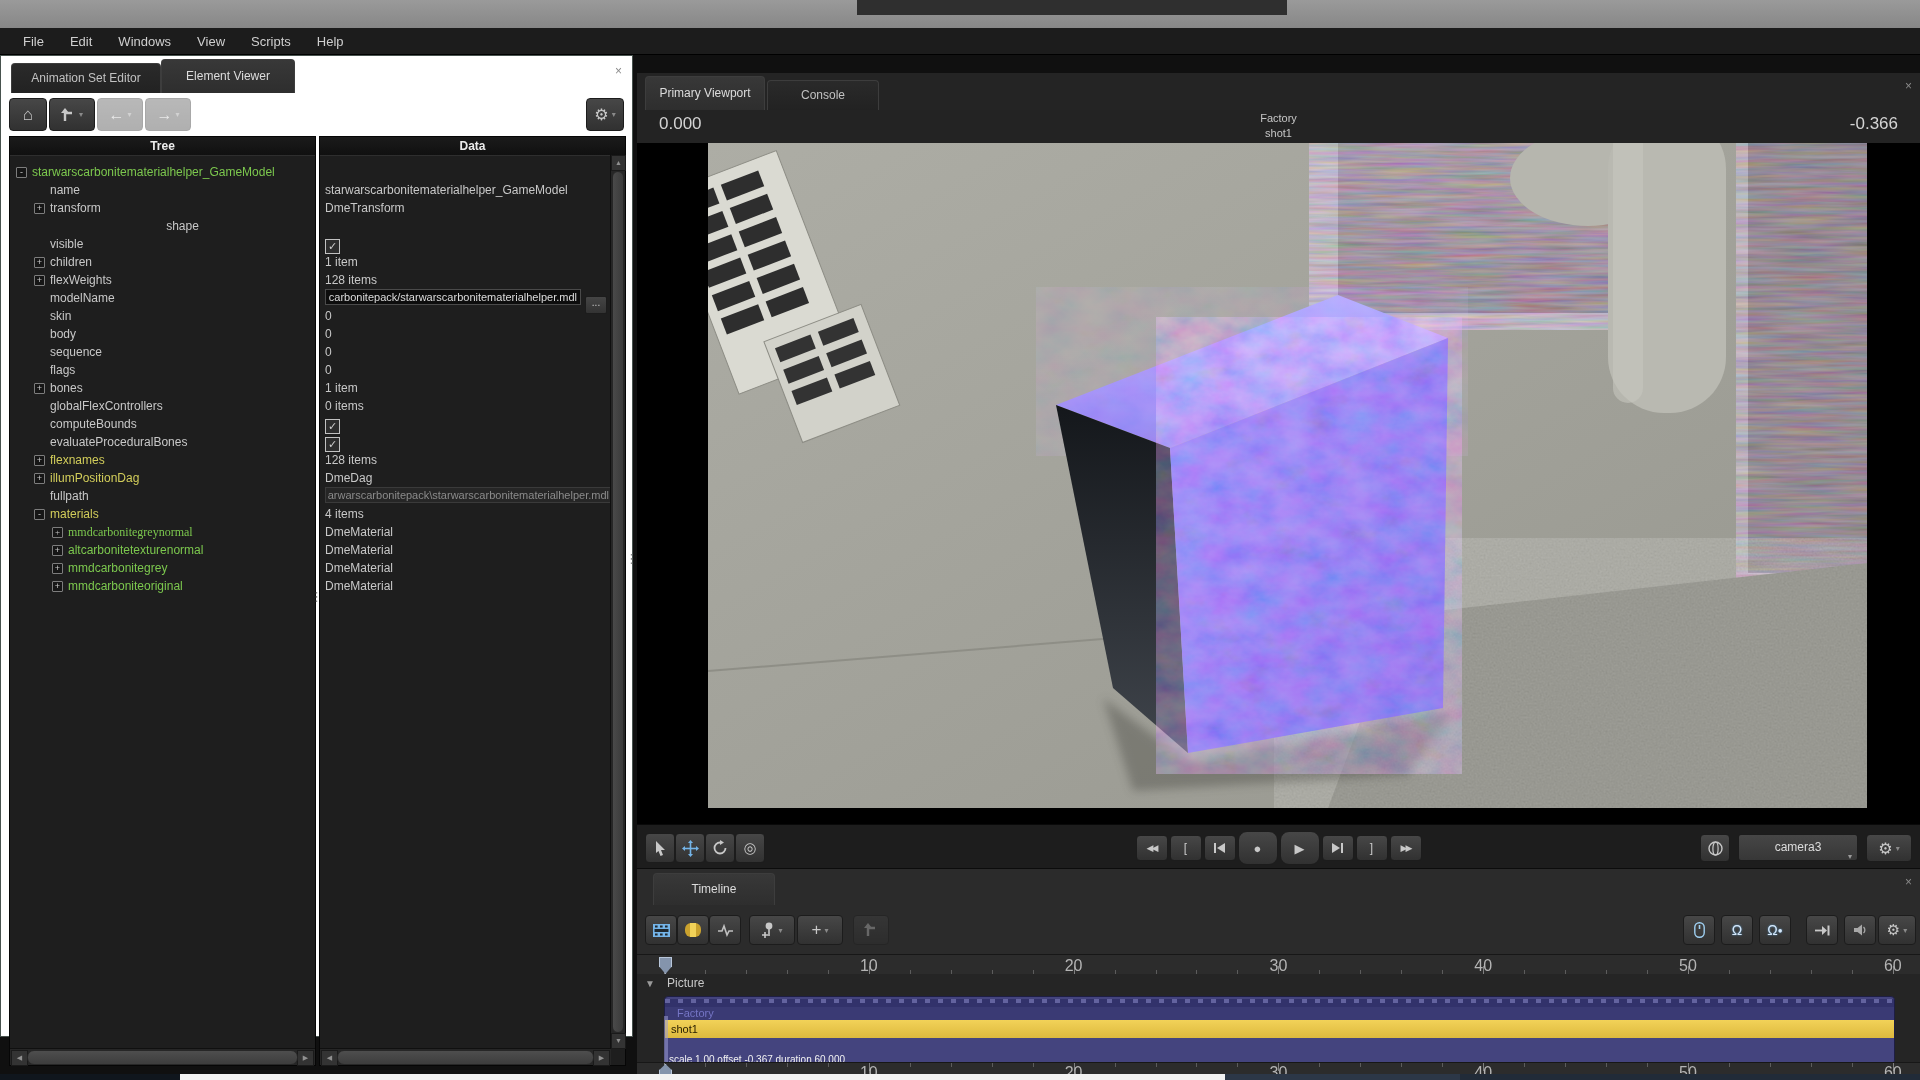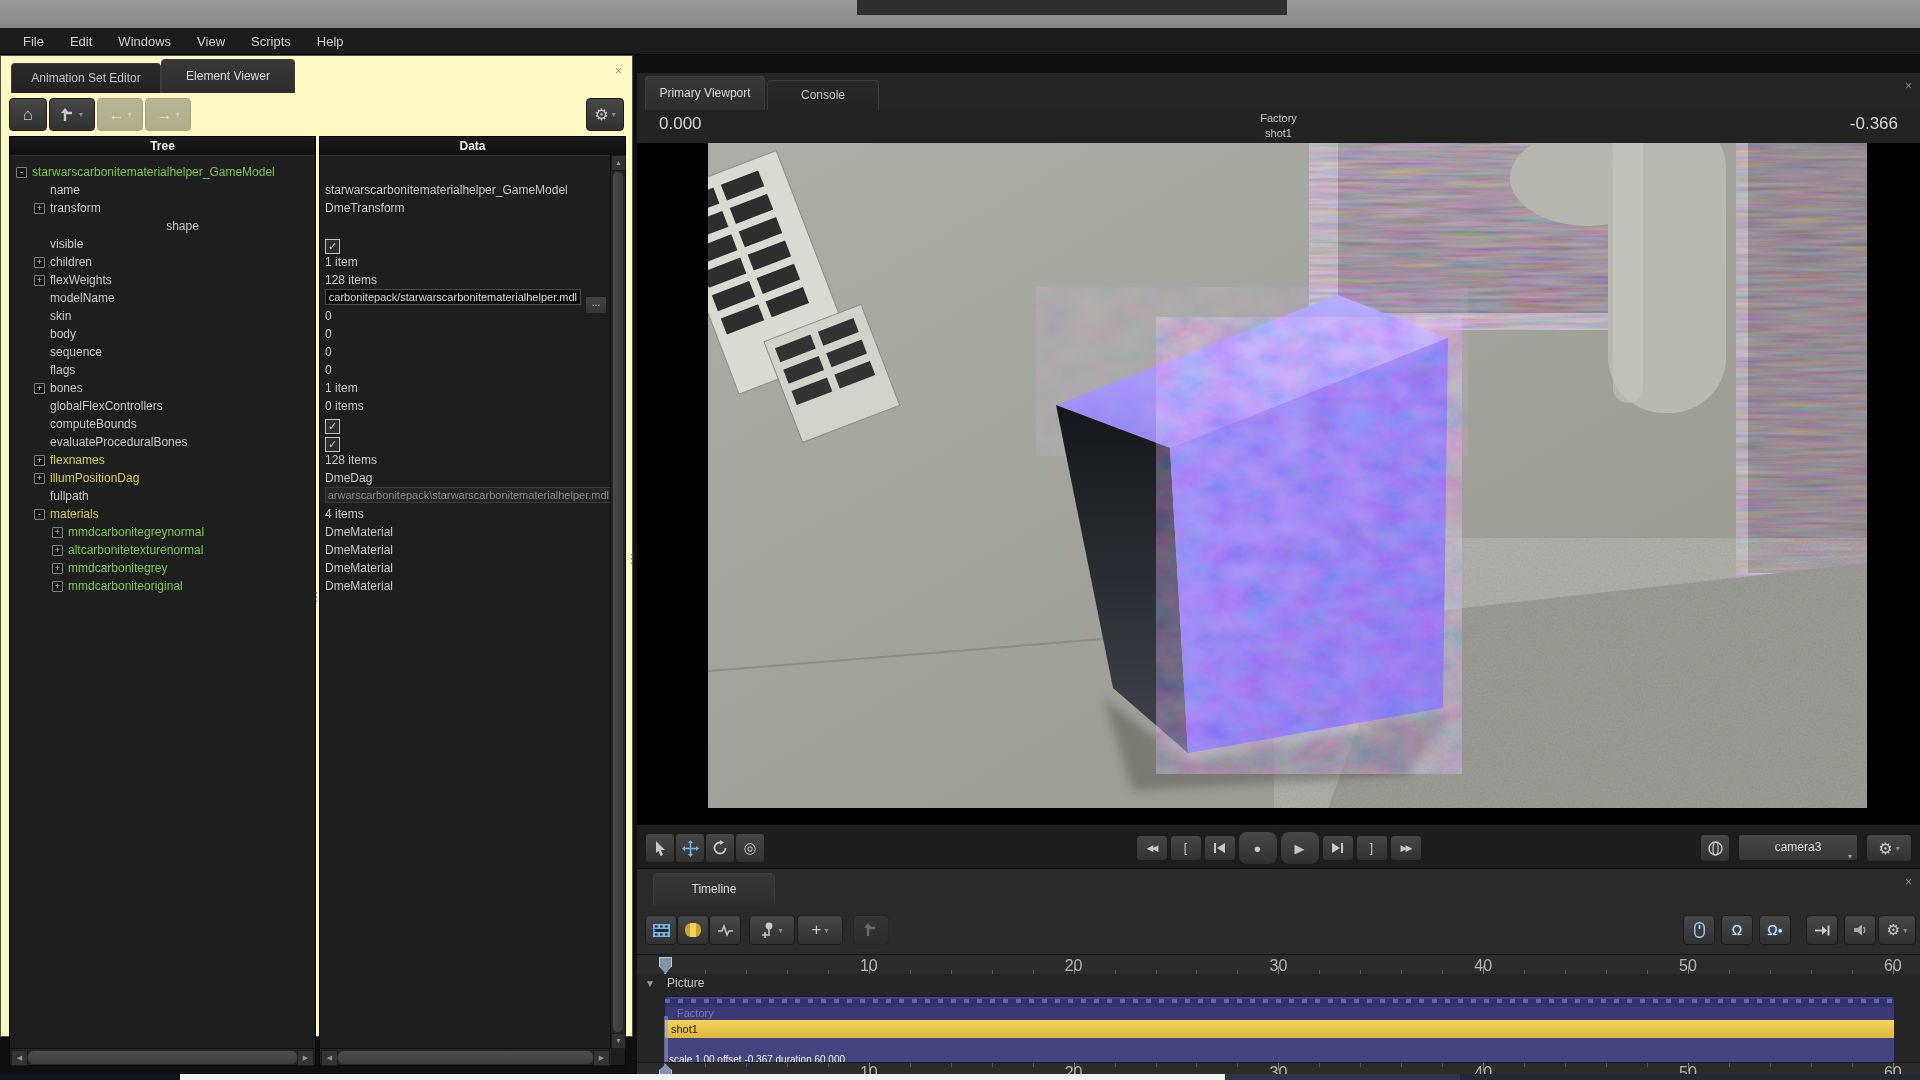--- a/index.html
+++ b/index.html
@@ -15,21 +15,21 @@
   
   .tab{position:absolute;border:1px solid #3d3d3d;border-bottom:none;border-radius:4px 4px 0 0;
     color:#c2c2c2;font-size:12px;text-align:center;background:linear-gradient(#2a2a2a,#222);}
   .tab.active{background:linear-gradient(#383838,#2e2e2e);color:#dcdcdc;}
   .xclose{position:absolute;color:#8a8a8a;font-size:12px;}
   .tbtn{position:absolute;background:linear-gradient(#474747,#313131);border:1px solid #1c1c1c;
     border-radius:4px;display:flex;align-items:center;justify-content:center;color:#c8c8c8;}
   .tbtn .caret{color:#8a8a8a;font-size:8px;margin-left:3px;}
   .dim{opacity:.38;}
   
-  #left-pane{left:0;top:55px;width:633px;height:982px;background:#fef9c3;border:1px solid #47524e;box-sizing:border-box;}
+  #left-pane{left:0;top:55px;width:633px;height:982px;background:#ffffff;border:1px solid #47524e;box-sizing:border-box;}
   #lp-tabbar{left:0;top:0;width:100%;height:37px;}
   
   .colbox{position:absolute;top:80px;height:930px;background:#1e1e1e;border:1px solid #060606;box-sizing:border-box;}
   .colhead{height:18px;background:linear-gradient(#1b1b1b,#101010);border-bottom:1px solid #2e2e2e;
     color:#ececec;font-size:12px;font-weight:bold;text-align:center;line-height:18px;}
   .colbody{position:absolute;top:18px;left:0;right:0;bottom:16px;overflow:hidden;padding-top:8px;}
   .hscroll{position:absolute;left:0;right:0;bottom:0;height:16px;background:#262626;border-top:1px solid #101010;}
   .hs-btn{position:absolute;top:1px;width:15px;height:14px;background:#333;border:1px solid #1a1a1a;color:#909090;
     font-size:7px;text-align:center;line-height:14px;}
   .hs-thumb{position:absolute;left:17px;right:17px;top:1px;height:13px;background:linear-gradient(#4e4e4e,#3d3d3d);
@@ -170,21 +170,21 @@
         <div class="trow" style="padding-left: 24px;"><span class="exp spacer"></span><span class="c-def">sequence</span></div>
         <div class="trow" style="padding-left: 24px;"><span class="exp spacer"></span><span class="c-def">flags</span></div>
         <div class="trow" style="padding-left: 24px;"><span class="exp">+</span><span class="c-def">bones</span></div>
         <div class="trow" style="padding-left: 24px;"><span class="exp spacer"></span><span class="c-def">globalFlexControllers</span></div>
         <div class="trow" style="padding-left: 24px;"><span class="exp spacer"></span><span class="c-def">computeBounds</span></div>
         <div class="trow" style="padding-left: 24px;"><span class="exp spacer"></span><span class="c-def">evaluateProceduralBones</span></div>
         <div class="trow" style="padding-left: 24px;"><span class="exp">+</span><span class="c-yellow">flexnames</span></div>
         <div class="trow" style="padding-left: 24px;"><span class="exp">+</span><span class="c-yellow">illumPositionDag</span></div>
         <div class="trow" style="padding-left: 24px;"><span class="exp spacer"></span><span class="c-def">fullpath</span></div>
         <div class="trow" style="padding-left: 24px;"><span class="exp">-</span><span class="c-yellow">materials</span></div>
-        <div class="trow" style="padding-left: 42px;"><span class="exp">+</span><span class="c-green">mmdcarbonitegreynormal</span></div>
+        <div class="trow" style="padding-left: 42px; font-family: Liberation Serif, serif;"><span class="exp">+</span><span class="c-green">mmdcarbonitegreynormal</span></div>
         <div class="trow" style="padding-left: 42px;"><span class="exp">+</span><span class="c-green">altcarbonitetexturenormal</span></div>
         <div class="trow" style="padding-left: 42px;"><span class="exp">+</span><span class="c-green">mmdcarbonitegrey</span></div>
         <div class="trow" style="padding-left: 42px;"><span class="exp">+</span><span class="c-green">mmdcarboniteoriginal</span></div>
       </div>
     <div class="hscroll">
       <div class="hs-btn" style="left:1px;">◀</div>
       <div class="hs-btn" style="right:1px;">▶</div>
       <div class="hs-thumb"></div>
     </div>
   </div>

